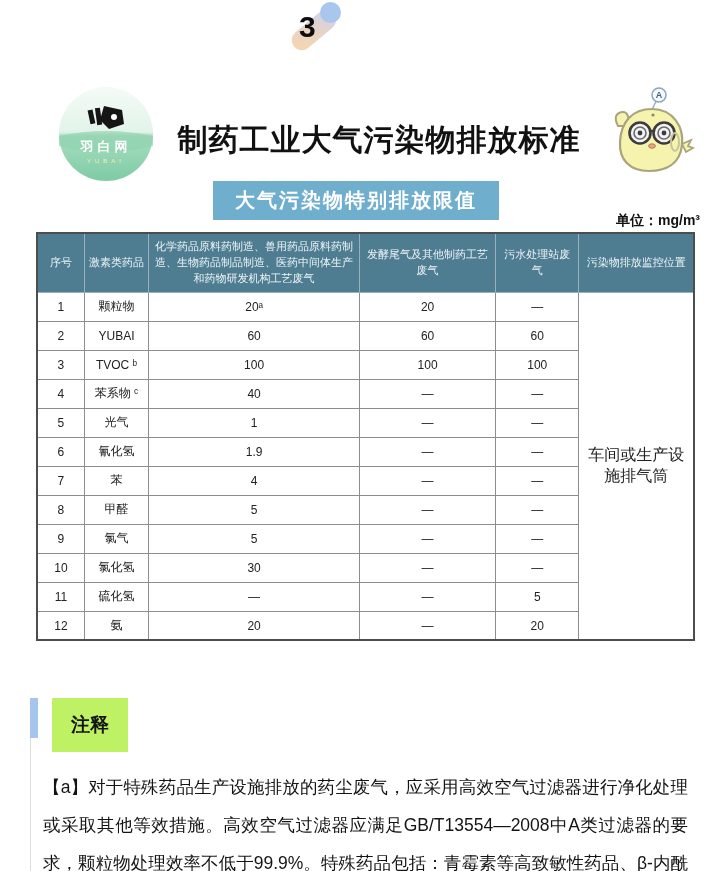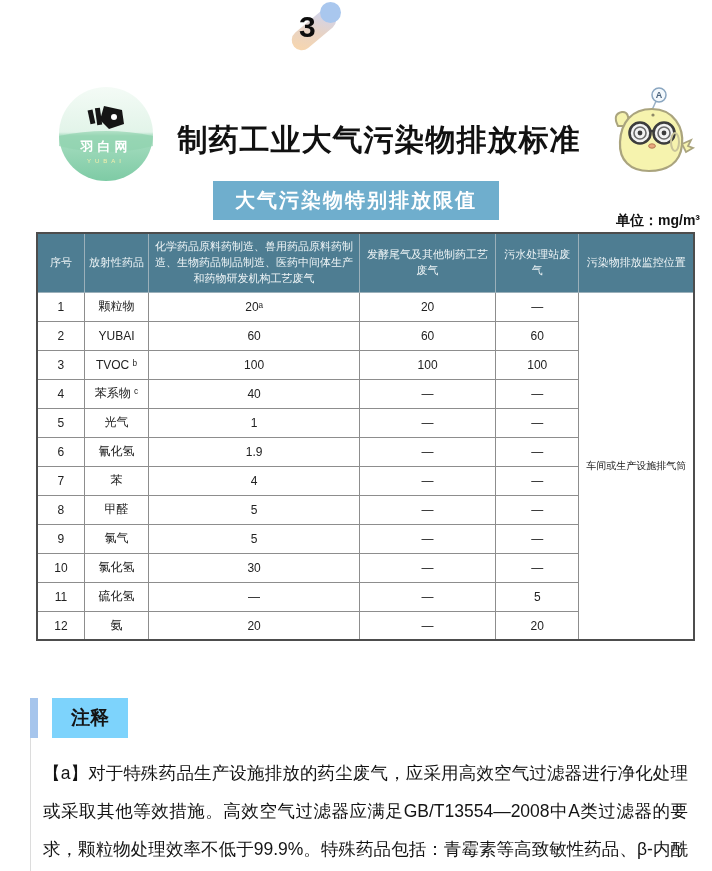--- a/index.html
+++ b/index.html
@@ -67,38 +67,38 @@
     text-align: center; vertical-align: middle;
   }
   td {
     border: 1px solid #8d8d8d;
     height: 29px;
     text-align: center; vertical-align: middle;
     font-size: 12px; color: #222;
     background: #ffffff;
     padding: 2px 4px;
   }
-  .monitor-cell { font-size: 10px; color: #222; }
+  .monitor-cell { font-size: 16px; color: #222; }
 
   
   .note-section {
     position: absolute; top: 698px; left: 30px; width: 662px;
     border-left: 1px solid #dcdcdc;
     min-height: 168px;
   }
   .note-accent {
     position: absolute; left: -1px; top: 0;
     width: 8px; height: 40px;
     background: #a6c5ec;
   }
   .note-heading {
     display: inline-block; margin-left: 21px;
-    background: #7dd3fc; color: #141414;
+    background: #bef264; color: #141414;
     font-size: 19px; font-weight: bold;
-    padding: 7px 19px;
+    padding: 14px 19px;
   }
   .note-body {
     margin: 16px 4px 0 12px;
     font-size: 17.5px; line-height: 2.18; color: #141414;
     text-align: justify;
   }
   .note-bold { font-weight: normal; }
 </style>
 </head>
 <body>
@@ -179,21 +179,21 @@
       <col style="width:7.2%">
         <col style="width:9.8%">
         <col style="width:32.1%">
       <col style="width:20.7%">
         <col style="width:12.7%">
         <col style="width:17.5%">
     </colgroup>
     <thead>
       <tr>
         <th>序号</th>
-        <th>放射性药品</th>
+        <th>激素类药品</th>
         <th>化学药品原料药制造、兽用药品原料药制造、生物药品制品制造、医药中间体生产和药物研发机构工艺废气</th>
         <th>发酵尾气及其他制药工艺废气</th>
         <th>污水处理站废气</th>
         <th>污染物排放监控位置</th>
       </tr>
     </thead>
     <tbody>
       <tr>
         <td>1</td>
         <td>颗粒物</td>

